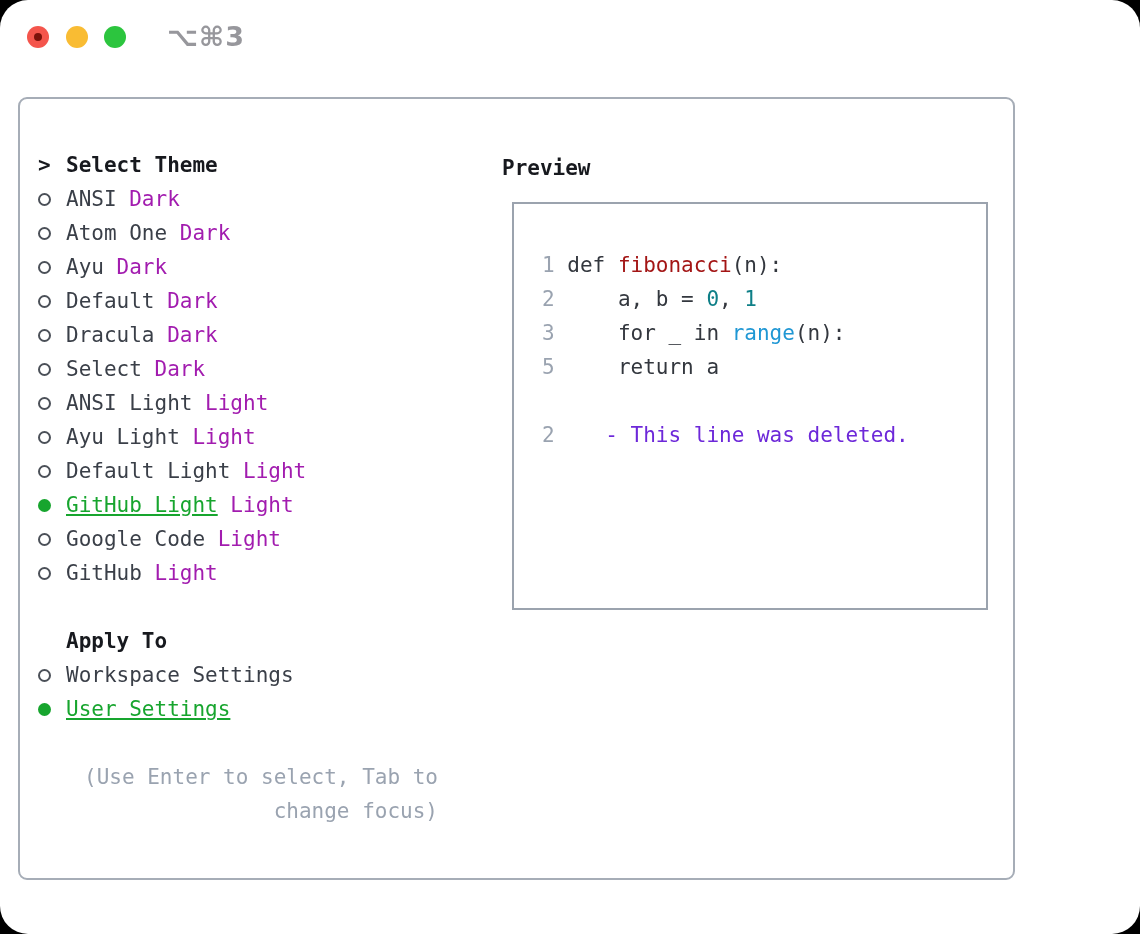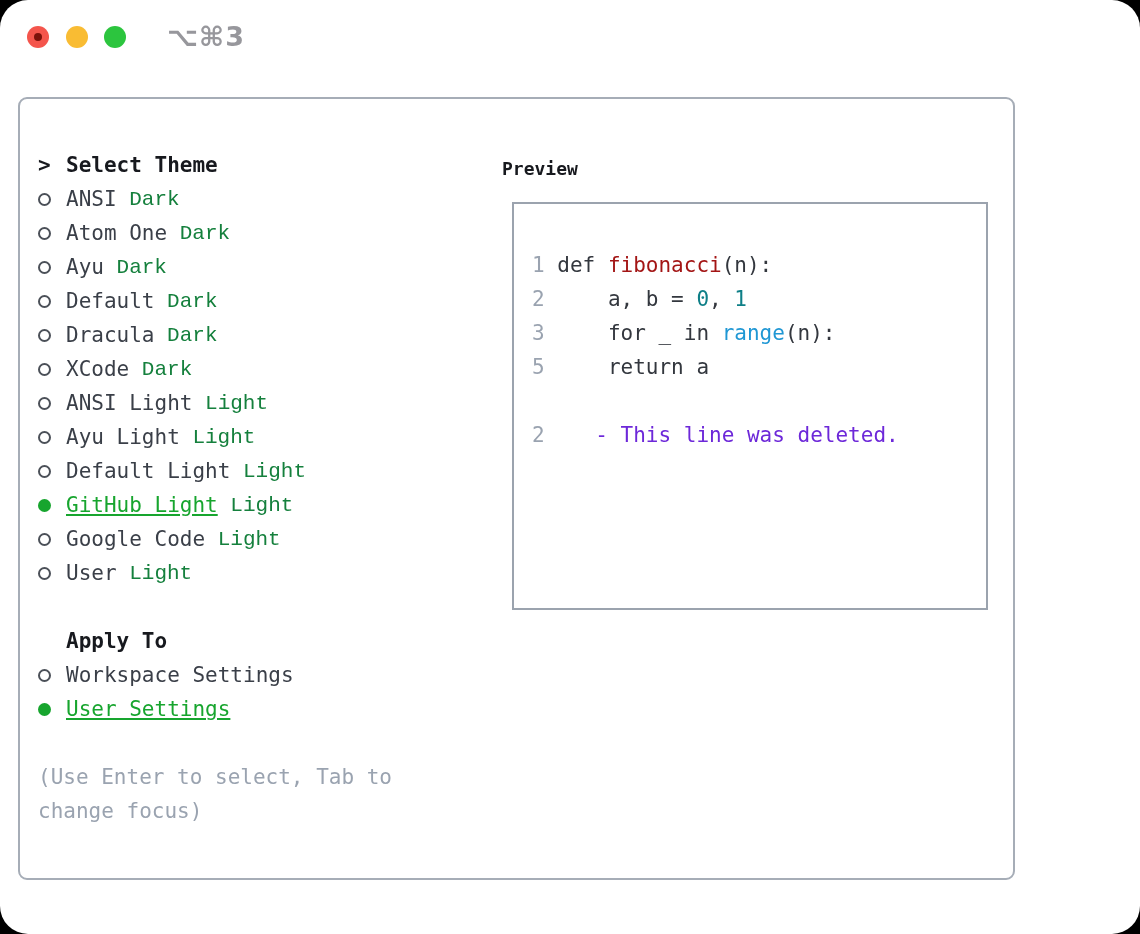--- a/index.html
+++ b/index.html
@@ -20,27 +20,27 @@
   
   .col-left{position:absolute;left:18px;top:49px;width:430px;font-size:21px;color:#3a3f48;}
   .row{height:34px;display:flex;align-items:center;white-space:pre;}
   .gutter{display:inline-block;width:28px;flex:0 0 28px;}
   .hdr{font-weight:bold;color:#17191e;}
   .prompt{font-weight:bold;color:#17191e;}
   .radio{display:inline-block;width:13px;height:13px;border-radius:50%;border:2px solid #4b5058;box-sizing:border-box;}
   .radio.on{border:none;background:#17a52e;}
   .opt-name{color:#3a3f48;}
   .opt-name.sel{color:#17a52e;text-decoration:underline;}
-  .opt-variant{color:#15803d;font-family:Liberation Mono, monospace;}
+  .opt-variant{color:#a21caf;}
   .spacer{height:34px;}
-  .help{width:400px;line-height:34px;color:#9aa3b0;white-space:normal;}
+  .help{width:400px;line-height:34px;color:#9aa3b0;white-space:normal;text-align:right;}
   
-  .preview-hdr{position:absolute;left:482px;top:52px;height:34px;display:flex;align-items:center;font-size:18px;}
+  .preview-hdr{position:absolute;left:482px;top:52px;height:34px;display:flex;align-items:center;font-size:21px;}
   .preview-box{position:absolute;left:492px;top:103px;width:476px;height:408px;border:2px solid #9ba3ae;
-               box-sizing:border-box;background:#fff;padding:49px 0 0 18px;overflow:hidden;}
+               box-sizing:border-box;background:#fff;padding:49px 0 0 28px;overflow:hidden;}
   .cline{height:34px;font-size:21px;white-space:pre;color:#33373e;}
   .lineno{color:#9aa3b0;}
   .tok-plain{color:#33373e;}
   .tok-func{color:#a31515;}
   .tok-num{color:#0e7f87;}
   .tok-builtin{color:#1f97d4;}
   .tok-ctx{color:#8b9199;}
   .tok-del{color:#6d28d9;}
   .tok-add{color:#00c227;}
 </style>
@@ -64,27 +64,27 @@
       <div class="row">
         <span class="gutter prompt">&gt;</span><span class="hdr">Select Theme</span>
       </div>
 
       <div id="theme-list">
           <div class="row"><span class="gutter"><span class="radio"></span></span><span class="opt-name">ANSI</span><span class="opt-variant"> Dark</span></div>
           <div class="row"><span class="gutter"><span class="radio"></span></span><span class="opt-name">Atom One</span><span class="opt-variant"> Dark</span></div>
           <div class="row"><span class="gutter"><span class="radio"></span></span><span class="opt-name">Ayu</span><span class="opt-variant"> Dark</span></div>
           <div class="row"><span class="gutter"><span class="radio"></span></span><span class="opt-name">Default</span><span class="opt-variant"> Dark</span></div>
           <div class="row"><span class="gutter"><span class="radio"></span></span><span class="opt-name">Dracula</span><span class="opt-variant"> Dark</span></div>
-          <div class="row"><span class="gutter"><span class="radio"></span></span><span class="opt-name">XCode</span><span class="opt-variant"> Dark</span></div>
+          <div class="row"><span class="gutter"><span class="radio"></span></span><span class="opt-name">Select</span><span class="opt-variant"> Dark</span></div>
           <div class="row"><span class="gutter"><span class="radio"></span></span><span class="opt-name">ANSI Light</span><span class="opt-variant"> Light</span></div>
           <div class="row"><span class="gutter"><span class="radio"></span></span><span class="opt-name">Ayu Light</span><span class="opt-variant"> Light</span></div>
           <div class="row"><span class="gutter"><span class="radio"></span></span><span class="opt-name">Default Light</span><span class="opt-variant"> Light</span></div>
           <div class="row"><span class="gutter"><span class="radio on"></span></span><span class="opt-name sel">GitHub Light</span><span class="opt-variant"> Light</span></div>
           <div class="row"><span class="gutter"><span class="radio"></span></span><span class="opt-name">Google Code</span><span class="opt-variant"> Light</span></div>
-          <div class="row"><span class="gutter"><span class="radio"></span></span><span class="opt-name">User</span><span class="opt-variant"> Light</span></div>
+          <div class="row"><span class="gutter"><span class="radio"></span></span><span class="opt-name">GitHub</span><span class="opt-variant"> Light</span></div>
         </div>
 
       <div class="spacer"></div>
 
       <div class="row">
         <span class="gutter"></span><span class="hdr">Apply To</span>
       </div>
 
       <div id="apply-list">
           <div class="row"><span class="gutter"><span class="radio"></span></span><span class="opt-name">Workspace Settings</span></div>

